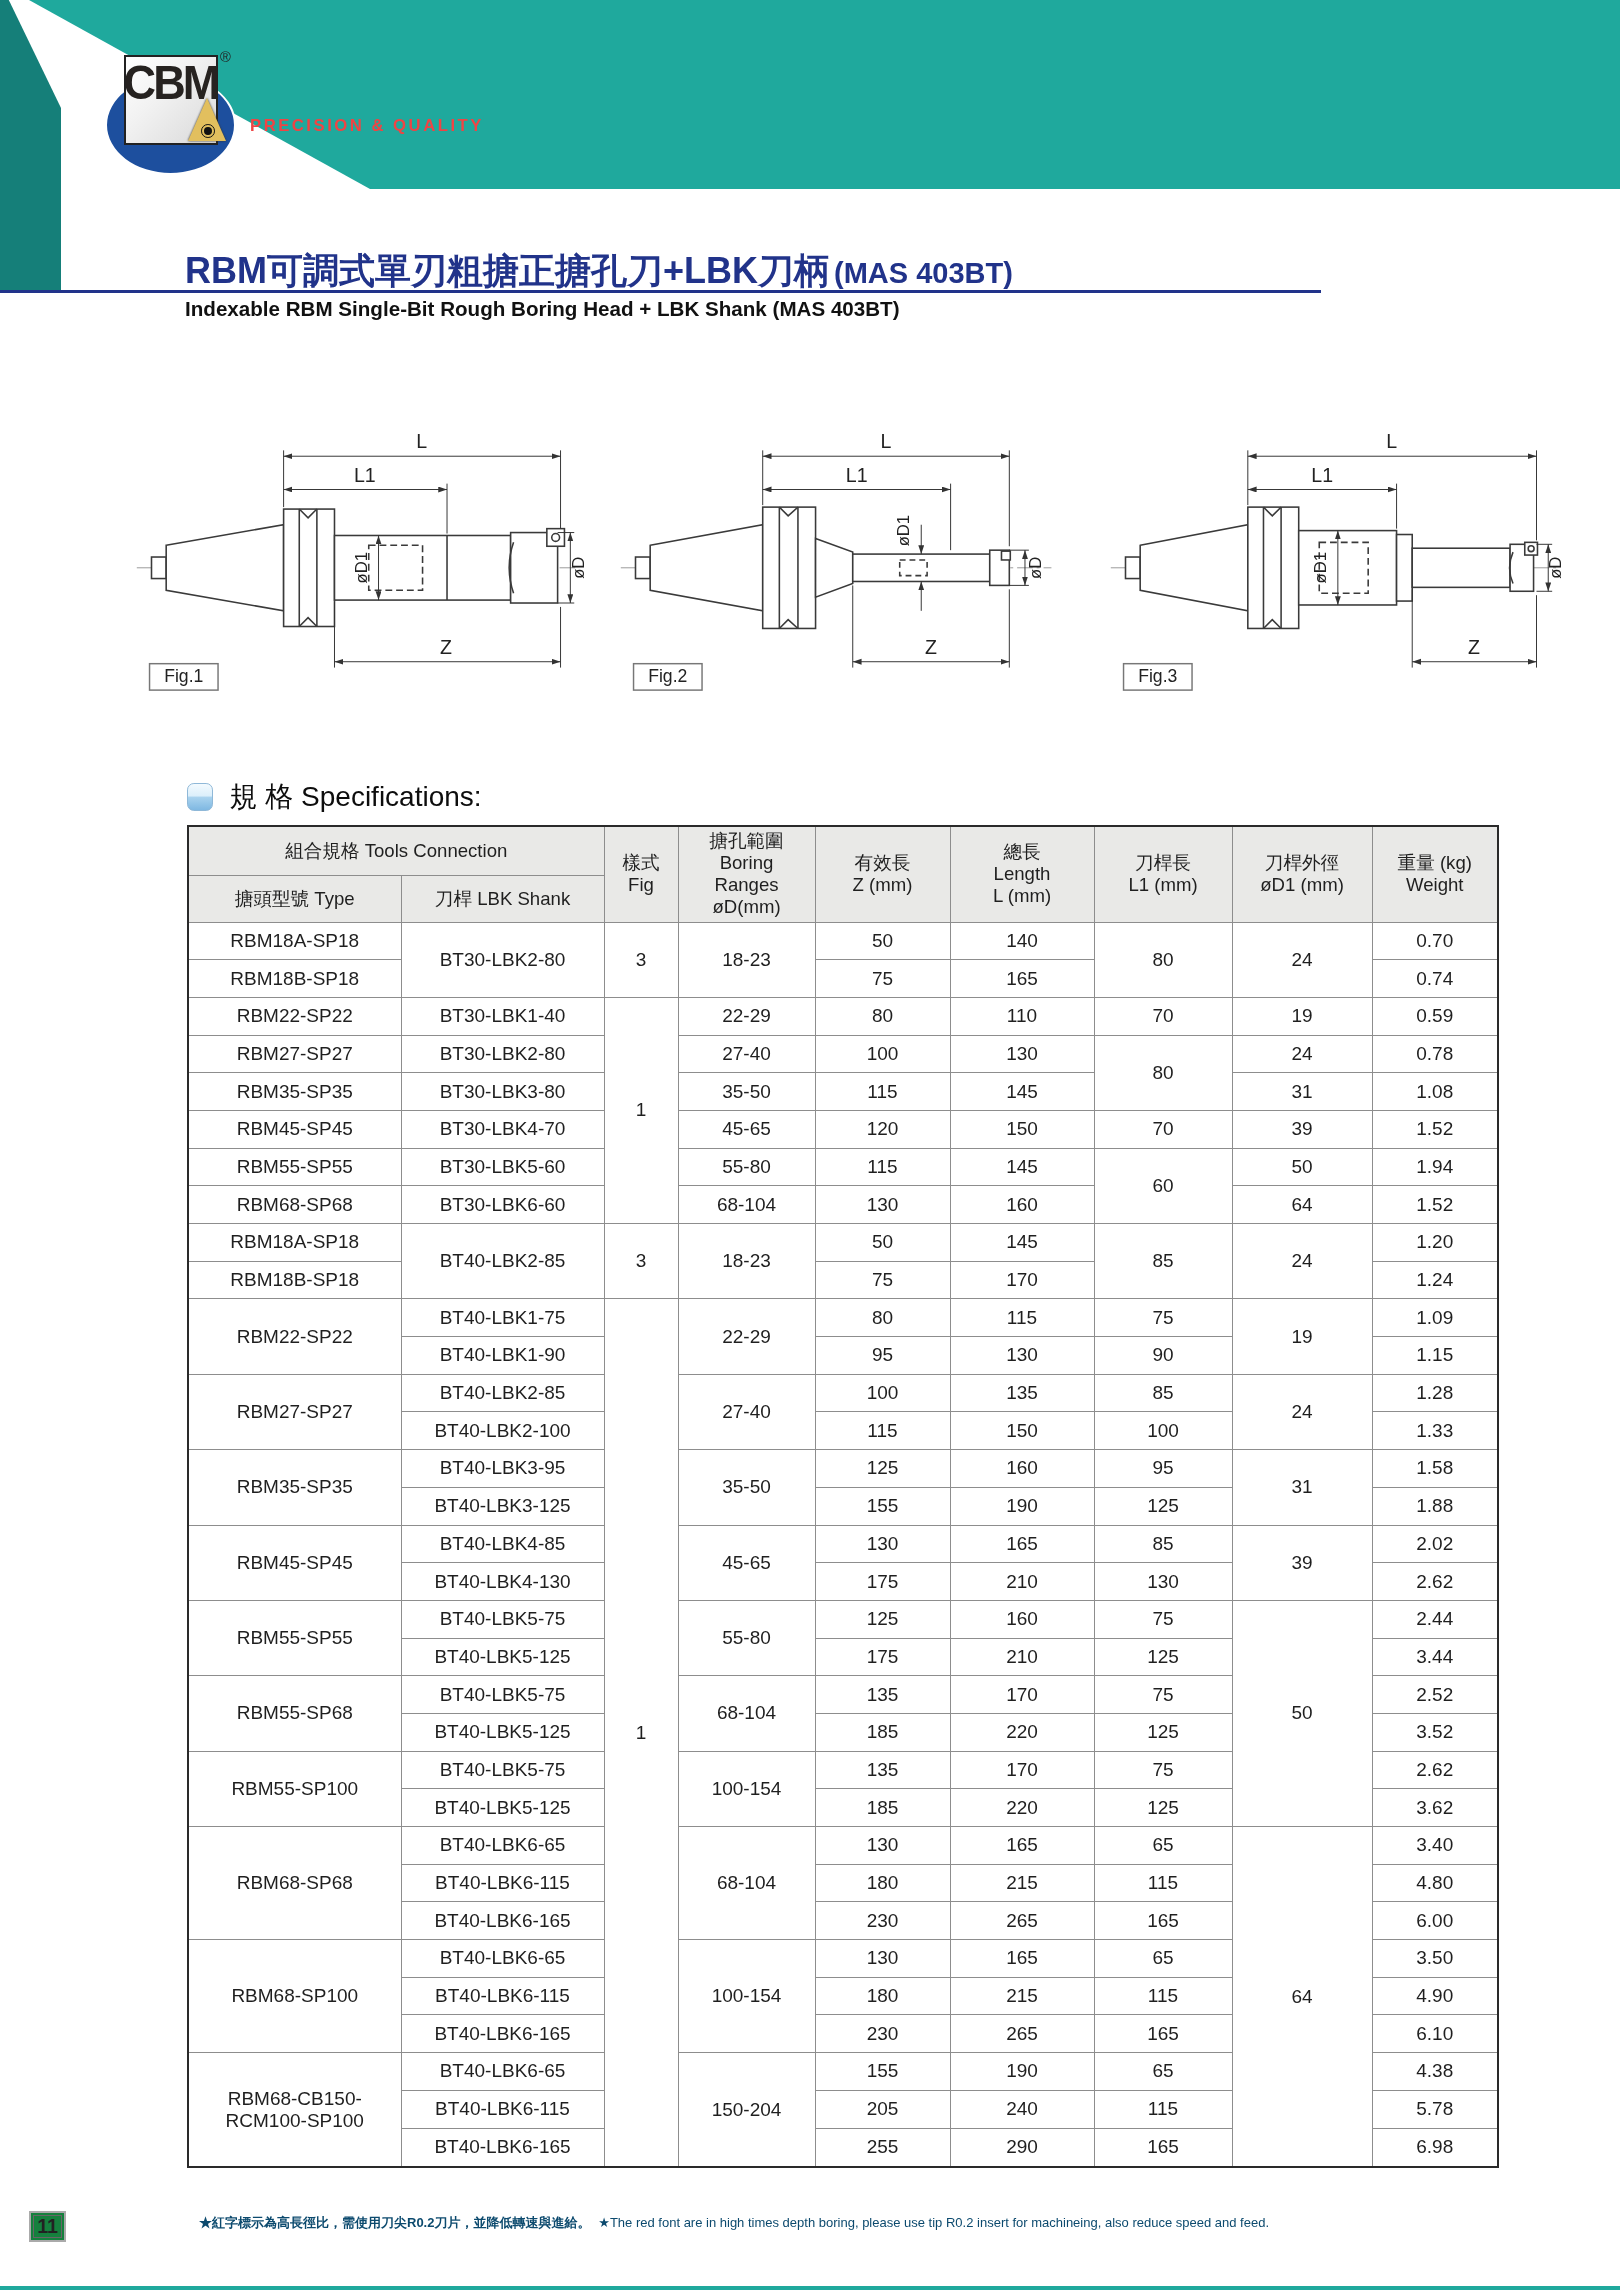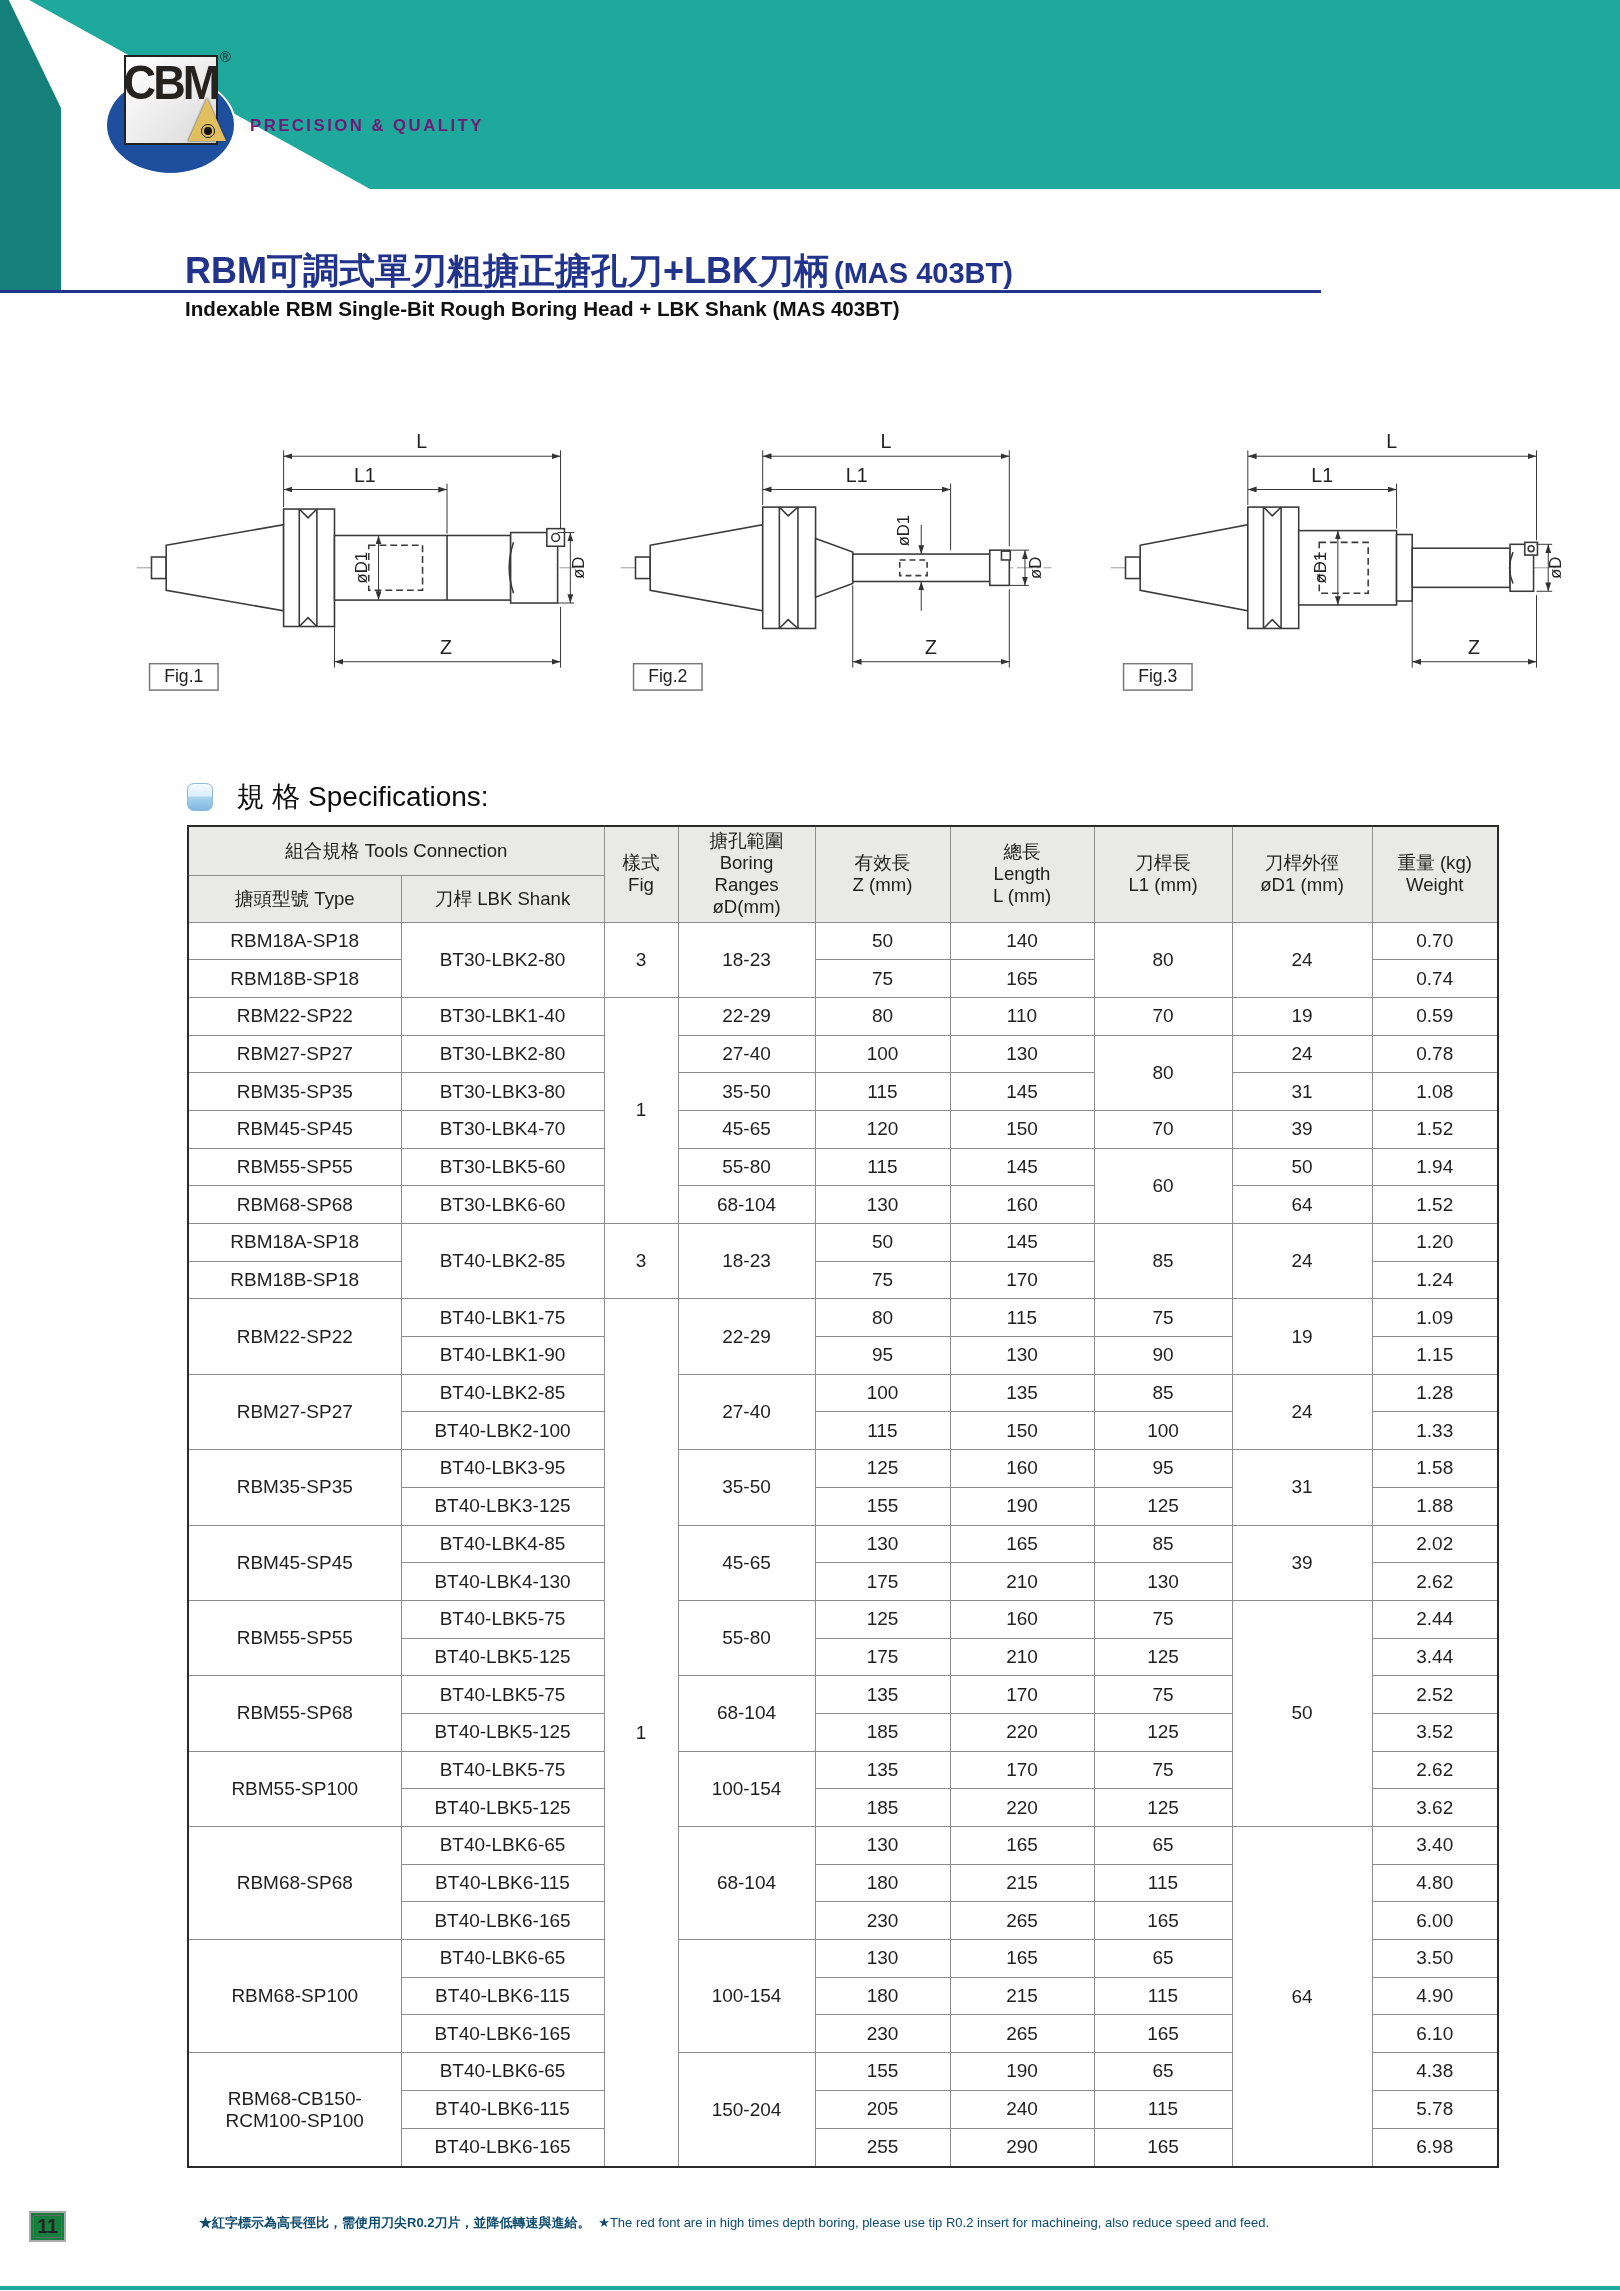--- a/index.html
+++ b/index.html
@@ -21,40 +21,40 @@
     border:2px solid #222; display:flex; align-items:flex-start; justify-content:center; }
   .logo-brand { font-size:45px; font-weight:bold; letter-spacing:-2.9px; color:#262220;
     font-family:"Liberation Sans", sans-serif; transform:scaleY(1.05); }
   .logo-reg { position:absolute; left:122px; top:2px; font-size:14.7px; color:#222; }
   .logo-tri { position:absolute; left:90px; top:51px; width:0; height:0;
     border-left:19.6px solid transparent; border-right:19.6px solid transparent;
     border-bottom:43px solid #E2BF5E; filter:drop-shadow(0 0 1px #333); }
   .logo-tri-dot { position:absolute; left:104px; top:78px; width:11.8px; height:11.8px;
     background:#111; border-radius:50%; border:2px solid #E2BF5E; outline:1.5px solid #111; }
   .logo-tagline { position:absolute; left:152px; top:69px; font-size:16.7px; letter-spacing:2.5px;
-    color:#701a75; font-weight:bold; white-space:nowrap; }
+    color:#ef4444; font-weight:bold; white-space:nowrap; }
 
   
   .title-zh { position:absolute; left:185px; top:247px; color:#21338A; font-weight:bold;
     font-size:36px; white-space:nowrap; letter-spacing:0px; }
   .title-zh .code { font-size:29px; margin-left:4px; }
   .title-rule { position:absolute; left:0; top:290px; width:1321px; height:2.9px; background:#21338A; }
   .title-en { position:absolute; left:185px; top:297px; color:#111; font-weight:bold; font-size:20.6px; white-space:nowrap; }
 
   
   .fig { position:absolute; top:421px; width:470px; height:274px; }
   #fig1 { left:122px; } #fig2 { left:606px; } #fig3 { left:1096px; }
   .fig svg { width:100%; height:100%; }
   .fig text { font-family:"Liberation Sans", sans-serif; fill:#222; }
   .dim-label { font-size:20px; }
   .dim-label-sm { font-size:17px; }
   .figbox-label { font-size:18px; }
 
   
-  .spec-head { position:absolute; left:187px; top:778px; display:flex; align-items:center; gap:24px; }
+  .spec-head { position:absolute; left:187px; top:778px; display:flex; align-items:center; gap:17px; }
   .spec-icon { width:25.5px; height:27.4px; border-radius:6.9px; border:1px solid #8fb8d8;
     background:linear-gradient(180deg,#f3fafe 0%,#dceffb 45%,#a8d2ee 52%,#7fb8e2 100%); }
   .spec-title { font-size:28px; color:#0d0d0d; }
 
   
   #spec-table { position:absolute; left:187px; top:825px; width:1310px; height:1343px;
     border-collapse:collapse; table-layout:fixed; }
   #spec-table th, #spec-table td { border:1px solid #8d8d8d; text-align:center;
     vertical-align:middle; padding:0; color:#1f1f1f; white-space:pre-line; }
   #spec-table { border:2px solid #2a2a2a; }

